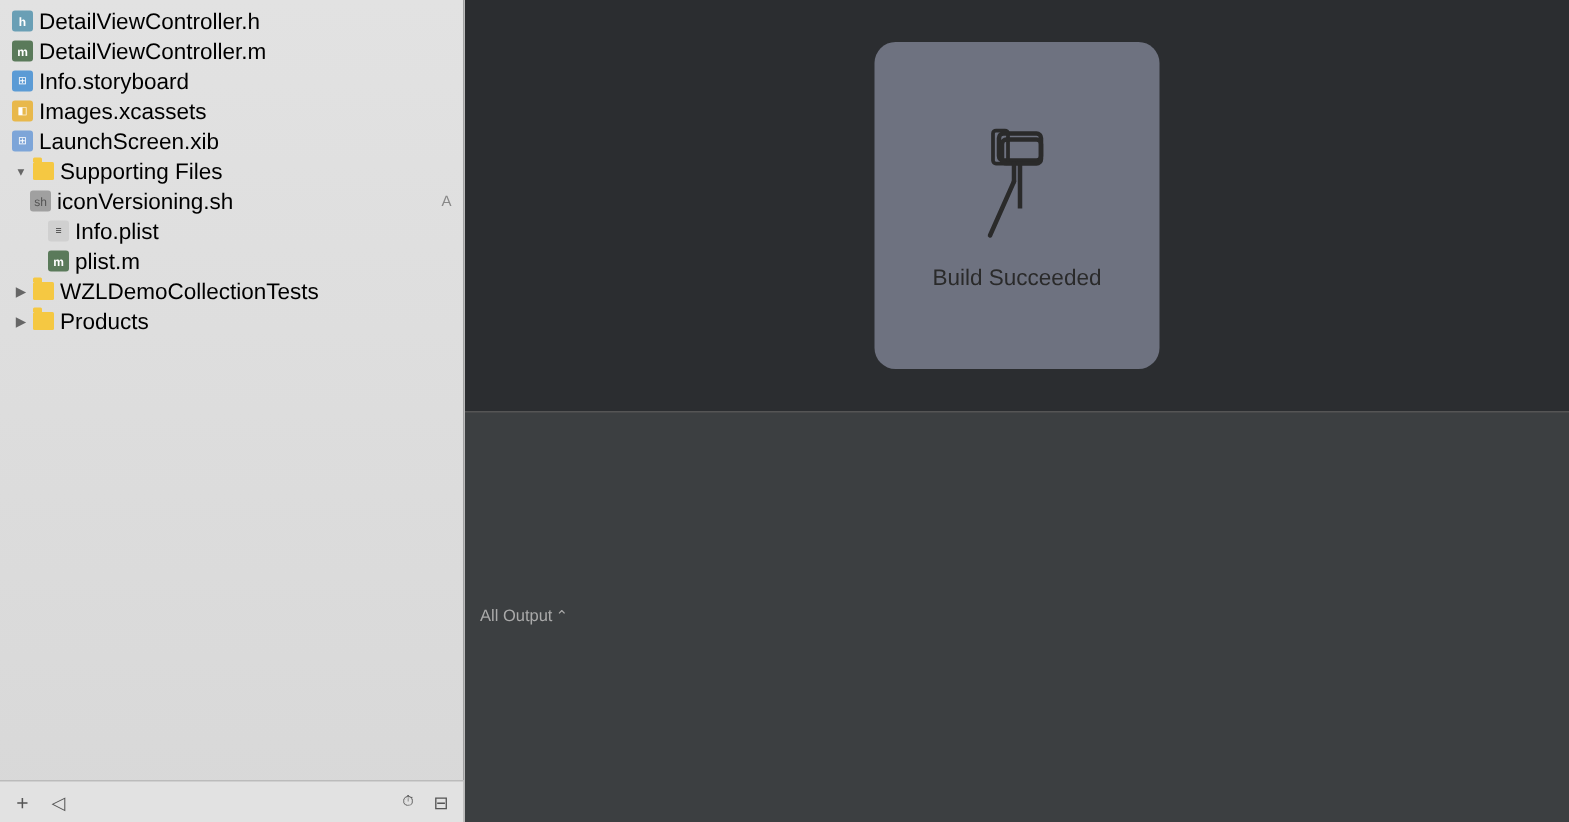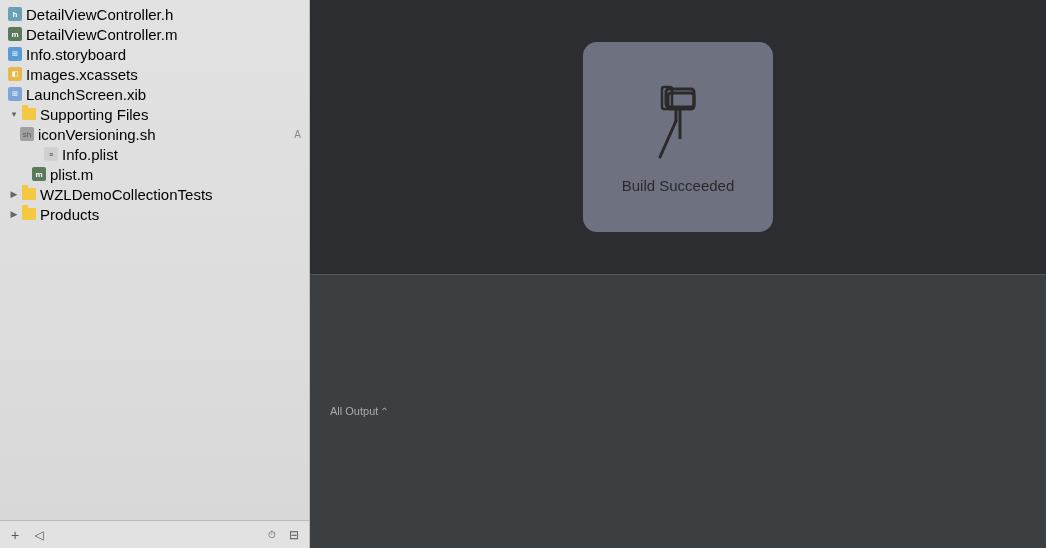--- a/index.html
+++ b/index.html
@@ -169,21 +169,21 @@
       align-items: center;
       justify-content: center;
       position: relative;
     }
 
     
     .build-notification {
       background: #6e7280;
       border-radius: 14px;
       width: 190px;
-      height: 190px;
+      height: 218px;
       display: flex;
       flex-direction: column;
       align-items: center;
       justify-content: center;
       gap: 8px;
     }
 
     .hammer-icon {
       width: 80px;
       height: 90px;
@@ -209,21 +209,21 @@
       flex-shrink: 0;
     }
 
     .bottom-editor-toolbar {
       flex: 1;
       height: 28px;
       background: #3c3f41;
       border-top: 1px solid #555;
       display: flex;
       align-items: center;
-      padding: 0 20px;
+      padding: 0 10px;
     }
 
     .toolbar-btn {
       width: 18px;
       height: 18px;
       display: flex;
       align-items: center;
       justify-content: center;
       color: #555;
       cursor: pointer;
@@ -309,21 +309,21 @@
       </div>
 
       <div class="row pl-32" style="padding-left:20px;">
         <span class="tree-icon">
           <span class="icon-generic" style="background:#a0a0a0;">sh</span>
         </span>
         <span class="item-label">iconVersioning.sh</span>
         <span class="badge">A</span>
       </div>
 
-      <div class="row" style="padding-left:44px;">
+      <div class="row" style="padding-left:32px;">
         <span class="tree-icon">
           <span class="icon-generic" style="background:#d0d0d0; font-size:7px; color:#333;">≡</span>
         </span>
         <span class="item-label">Info.plist</span>
       </div>
 
       <div class="row" style="padding-left:32px;">
         <span class="tree-icon">
           <span class="icon-m">m</span>
         </span>

